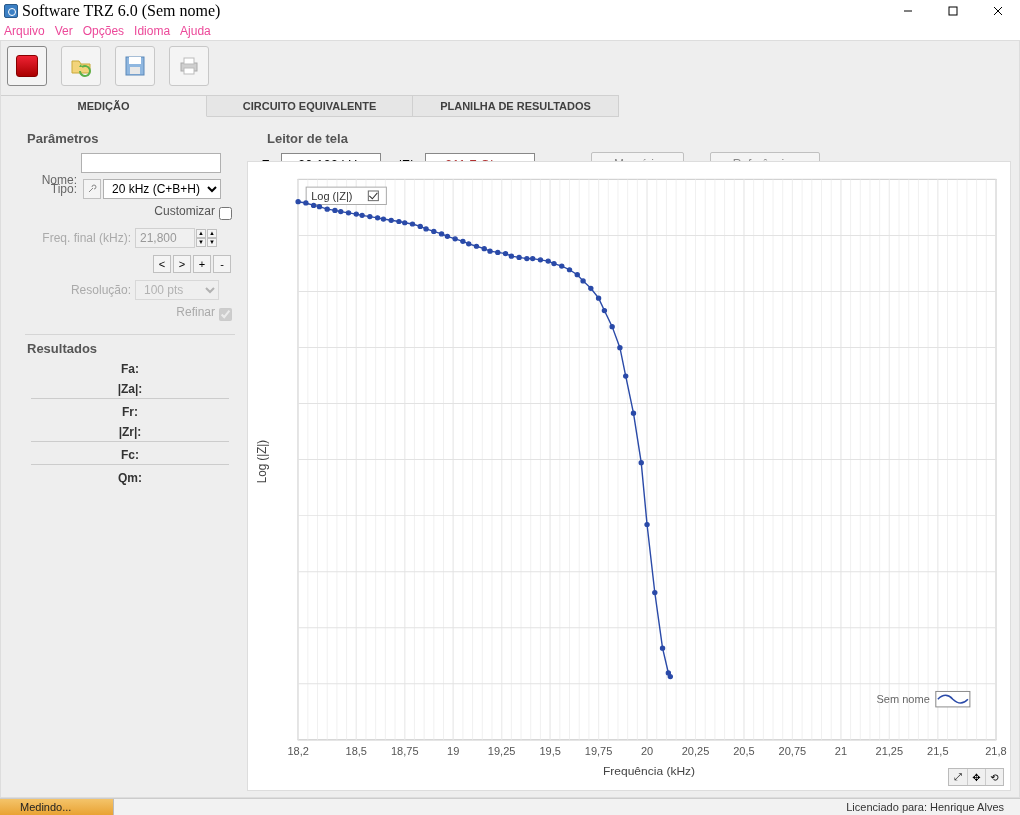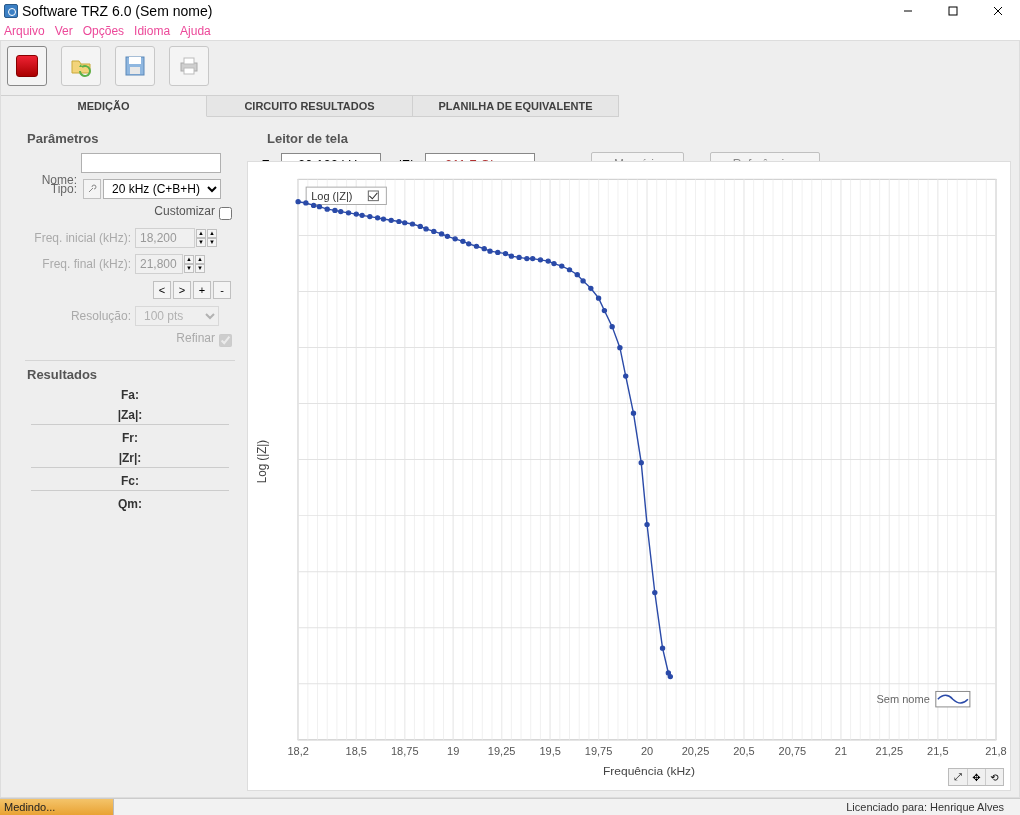--- a/index.html
+++ b/index.html
@@ -1,20 +1,20 @@
 <!DOCTYPE html>
 <html><head>
 <meta charset="utf-8">
 <style>
   * { box-sizing: border-box; }
   html, body { margin:0; padding:0; width:1020px; height:815px; font-family: "Segoe UI", Arial, sans-serif; font-size:11px; background:#fff; overflow:hidden; color:#000; }
   .titlebar { height:22px; background:#fff; display:flex; align-items:center; padding-left:4px; }
   .titlebar .ico { width:14px; height:14px; background:#3b7fc4; border:1px solid #2a5a8a; margin-right:4px; border-radius:2px; position:relative; }
   .titlebar .ico::after{content:"";position:absolute;left:3px;top:3px;width:6px;height:6px;border:1px solid #fff;border-radius:50%;}
-  .titlebar .title { flex:1; font-size:14px; }
+  .titlebar .title { flex:1; font-size:16px;font-family:Liberation Serif, serif; }
   .win-controls { display:flex; }
   .win-controls div { width:45px; height:22px; display:flex; align-items:center; justify-content:center; }
   .win-controls svg { stroke:#000; stroke-width:1; fill:none; }
   .menubar { height:18px; background:#fff; padding-left:4px; display:flex; gap:10px; font-size:12px; color:#ec4899; align-items:center; }
   .workarea { position:absolute; top:40px; left:0; right:0; bottom:17px; background:#eeeeee; border:1px solid #ddd;}
   .toolbar { height:50px; padding:5px 6px; display:flex; gap:14px; }
   .tool-btn { width:40px; height:40px; background:#f4f4f4; border:1px solid #c8c8c8; border-radius:3px; display:flex; align-items:center; justify-content:center; }
   .tabs { display:flex; margin-top:4px; }
   .tab { width:206px; height:22px; display:flex; align-items:center; justify-content:center; font-size:11px; font-weight:bold; color:#404040; border-right:1px solid #d0d0d0; background:#eeeeee; border-top:1px solid #d0d0d0;}
   .tab.active { background:#eeeeee; color:#404040; border-bottom:1px solid #eeeeee;}
@@ -37,21 +37,21 @@
   .res-sep{border-bottom:1px solid #ccc;margin:0 6px 4px 6px;}
   .reader-row{display:flex;align-items:center;gap:8px;margin-bottom:6px;}
   .reader-box{height:22px;border:1px solid #888;background:#fff;display:flex;align-items:center;justify-content:center;font-size:13px;}
   .std-btn{height:24px;border:1px solid #c0c0c0;background:#f4f4f4;color:#888;font-size:12px;border-radius:2px;padding:0 22px;}
   .chart-area{position:absolute;top:40px;left:4px;right:8px;bottom:6px;background:#fff;border:1px solid #ddd;}
   .chart-tools{position:absolute;right:6px;bottom:4px;display:flex;border:1px solid #bbb;background:#f0f0f0;}
   .chart-tools div{width:18px;height:16px;border-left:1px solid #ccc;display:flex;align-items:center;justify-content:center;font-size:10px;}
   .chart-tools div:first-child{border-left:none;}
   svg.chart{width:100%;height:100%;}
   .statusbar{position:absolute;left:0;right:0;bottom:0;height:17px;background:#f2f2f2;border-top:1px solid #ccc;font-size:11px;display:flex;align-items:center;}
-  .status-prog{width:114px;height:17px;background:linear-gradient(#f4c46a,#e8a030);border-right:1px solid #bbb;color:#222;padding-left:4px;display:flex;align-items:center;}
+  .status-prog{width:114px;height:17px;background:linear-gradient(#f4c46a,#e8a030);border-right:1px solid #bbb;color:#222;padding-left:20px;display:flex;align-items:center;}
   .license{margin-left:auto;padding-right:16px;color:#333;}
   .spin{display:inline-flex;flex-direction:column;margin-left:1px;}
   .spin div{width:10px;height:9px;border:1px solid #c0c0c0;background:#f4f4f4;font-size:6px;line-height:6px;text-align:center;}
 </style>
 </head>
 <body>
 
 <div class="titlebar">
   <div class="ico"></div>
   <div class="title">Software TRZ 6.0 (Sem nome)</div>
@@ -107,22 +107,22 @@
       <svg width="24" height="24">
           <rect x="4" y="9" width="16" height="8" fill="#cfcfcf" stroke="#aaa"></rect>
           <rect x="7" y="4" width="10" height="6" fill="#fff" stroke="#bbb"></rect>
           <rect x="7" y="14" width="10" height="6" fill="#fff" stroke="#bbb"></rect>
         </svg>
     </div>
   </div>
 
   <div class="tabs">
     <div class="tab active">MEDIÇÃO</div>
-    <div class="tab inactive">CIRCUITO RESULTADOS</div>
-    <div class="tab inactive">PLANILHA DE EQUIVALENTE</div>
+    <div class="tab inactive">CIRCUITO EQUIVALENTE</div>
+    <div class="tab inactive">PLANILHA DE RESULTADOS</div>
   </div>
 
   <div class="content">
 
     <div class="left-col">
       <div class="panel">
         <div class="panel-title">Parâmetros</div>
         <div class="row">
           <div class="lbl" style="width:56px;margin-top:33px;">Nome:</div>
           <input class="txt" style="width: 140px;" value="">
@@ -134,34 +134,22 @@
                 <path d="M2 8 L6 4 M5 3 a2 2 0 1 1 2 2" stroke="#888" fill="none"></path>
               </svg>
           </div>
           <select class="txt" style="width:118px;margin-left:2px;"><option>20 kHz (C+B+H)</option></select>
         </div>
         <div class="chk-row">
           <span>Customizar</span>
           <input type="checkbox" style="">
         </div>
         <div class="row">
-          <div class="lbl dis" style="width:110px;">Freq. inicial (kHz):</div>
-          <input class="txt" style="width: 60px;" disabled="" value="18,200">
-          <span class="spin">
-              <div>▲</div>
-              <div>▼</div>
-            </span>
-          <span class="spin">
-              <div>▲</div>
-              <div>▼</div>
-            </span>
-        </div>
-        <div class="row">
           <div class="lbl dis" style="width:110px;">Freq. final (kHz):</div>
-          <input class="txt" style="width: 48px;" disabled="" value="21,800">
+          <input class="txt" style="width: 60px;" disabled="" value="21,800">
           <span class="spin">
               <div>▲</div>
               <div>▼</div>
             </span>
           <span class="spin">
               <div>▲</div>
               <div>▼</div>
             </span>
         </div>
         <div class="row" style="justify-content:flex-end;padding-right:4px;">

